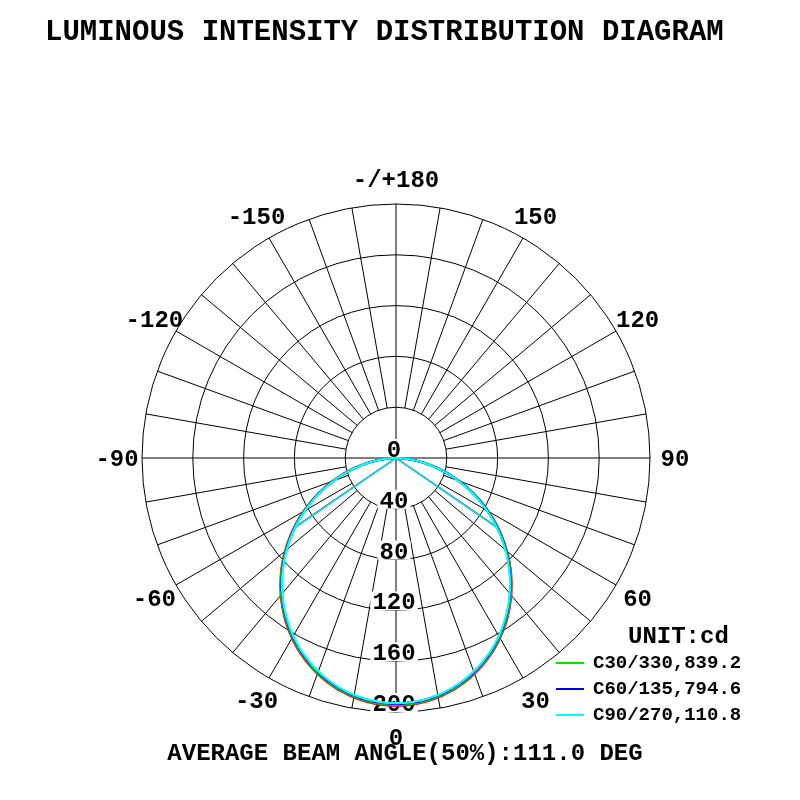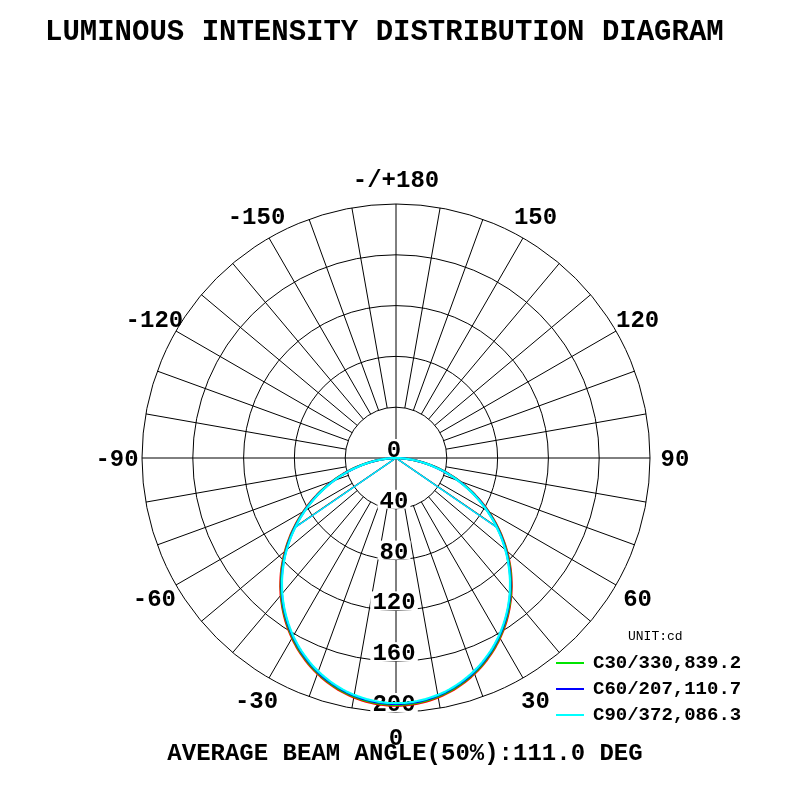--- a/index.html
+++ b/index.html
@@ -4,21 +4,21 @@
 <style>
   html,body{margin:0;padding:0;background:#fff;}
   .page{position:relative;width:800px;height:800px;background:#ffffff;overflow:hidden;
         font-family:"Liberation Mono","DejaVu Sans Mono",monospace;color:#000;}
   .title{position:absolute;top:16px;left:0;width:656px;text-align:center;
          font-size:29px;font-weight:bold;white-space:pre;padding-left:45px;}
   #polar-chart{position:absolute;left:0;top:0;}
   .axis-label{font-family:"Liberation Mono","DejaVu Sans Mono",monospace;
               font-size:24px;font-weight:bold;fill:#000;}
   .legend{position:absolute;left:556px;top:624px;}
-  .legend-unit{margin-left:72px;font-size:13px;font-weight:normal;height:26px;line-height:26px;}
+  .legend-unit{margin-left:72px;font-size:24px;font-weight:bold;height:26px;line-height:26px;}
   .legend-row{display:flex;align-items:center;height:26px;}
   .legend-line{display:inline-block;width:28px;height:0;border-top:2px solid #000;margin-right:9px;flex:none;}
   .legend-label{font-size:19px;font-weight:bold;white-space:pre;}
   .footer{position:absolute;top:740px;left:5px;width:800px;text-align:center;
           font-size:24px;font-weight:bold;white-space:pre;}
 </style>
 </head>
 <body>
 
 <div class="page">
@@ -104,23 +104,23 @@
     </svg>
 
   <div class="legend">
     <div class="legend-unit">UNIT:cd</div>
     <div class="legend-row">
       <span class="legend-line" style="border-top-color: rgb(0, 228, 0);"></span>
       <span class="legend-label">C30/330,839.2</span>
     </div>
     <div class="legend-row">
       <span class="legend-line" style="border-top-color: rgb(0, 0, 255);"></span>
-      <span class="legend-label">C60/207,110.7</span>
+      <span class="legend-label">C60/135,794.6</span>
     </div>
     <div class="legend-row">
       <span class="legend-line" style="border-top-color: rgb(0, 255, 255);"></span>
-      <span class="legend-label">C90/372,086.3</span>
+      <span class="legend-label">C90/270,110.8</span>
     </div>
   </div>
 
   <div class="footer">AVERAGE BEAM ANGLE(50%):111.0 DEG</div>
 
 </div>
 
 </body></html>

